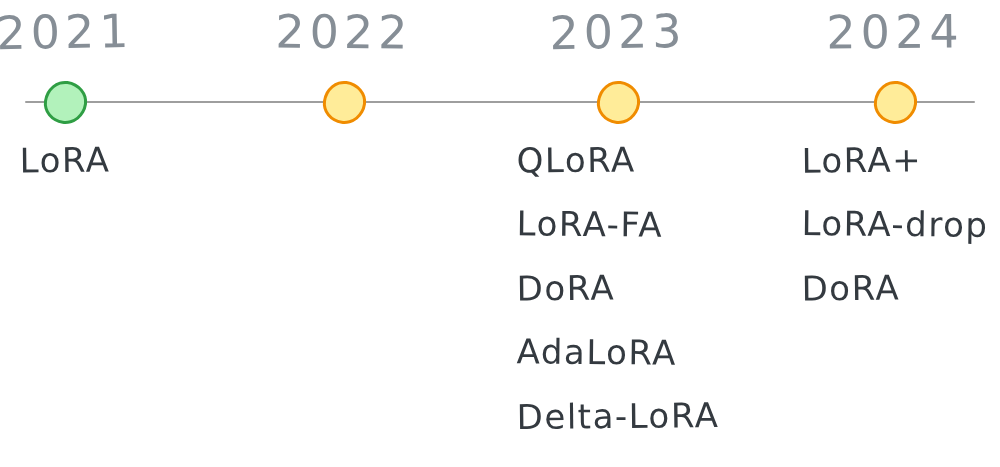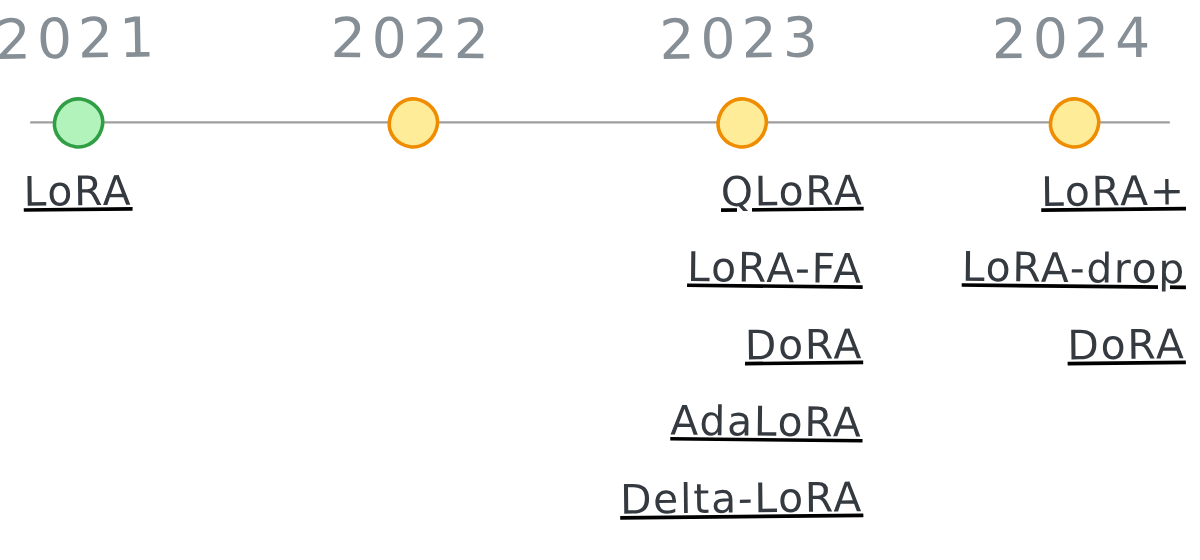--- a/index.html
+++ b/index.html
@@ -80,23 +80,22 @@
     border-color: var(--milestone-yellow-stroke);
   }
 
   .items {
     position: absolute;
     top: 140px;
     left: 0;
     transform: translateX(-50%);
     display: flex;
     flex-direction: column;
-    align-items: flex-end;
+    align-items: flex-start;
     gap: 23px;
-    text-decoration: underline;
   }
   .item {
     font-size: 34px;
     line-height: 41px;
     letter-spacing: 1.5px;
     white-space: nowrap;
     color: var(--item-text);
   }
   .item:nth-child(odd)  { transform: rotate(-0.6deg); }
   .item:nth-child(even) { transform: rotate(0.6deg); }

